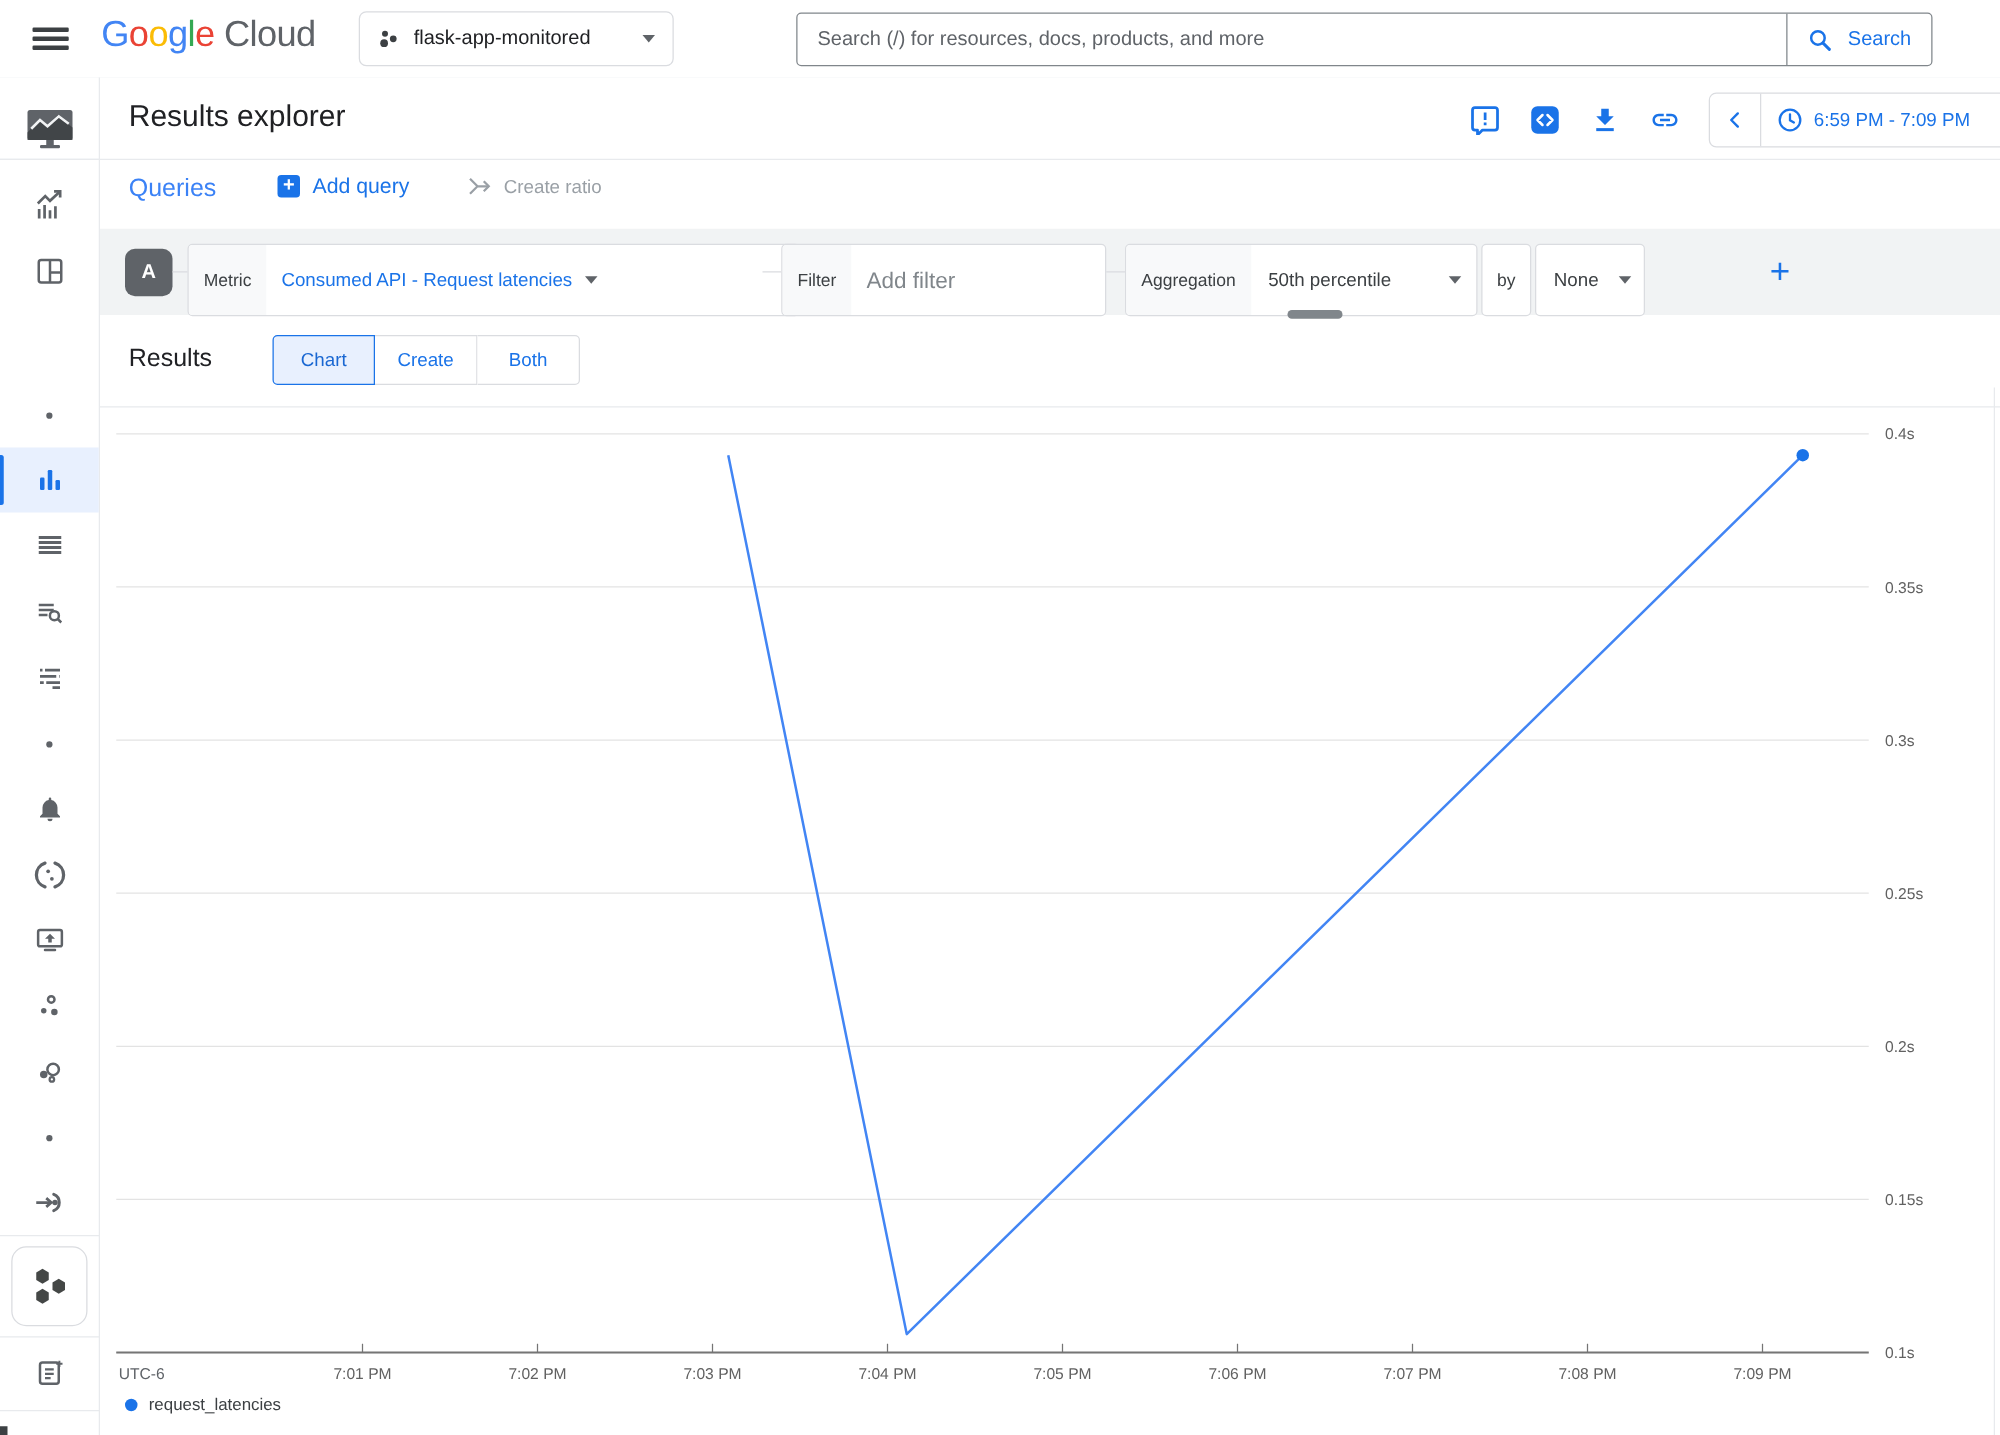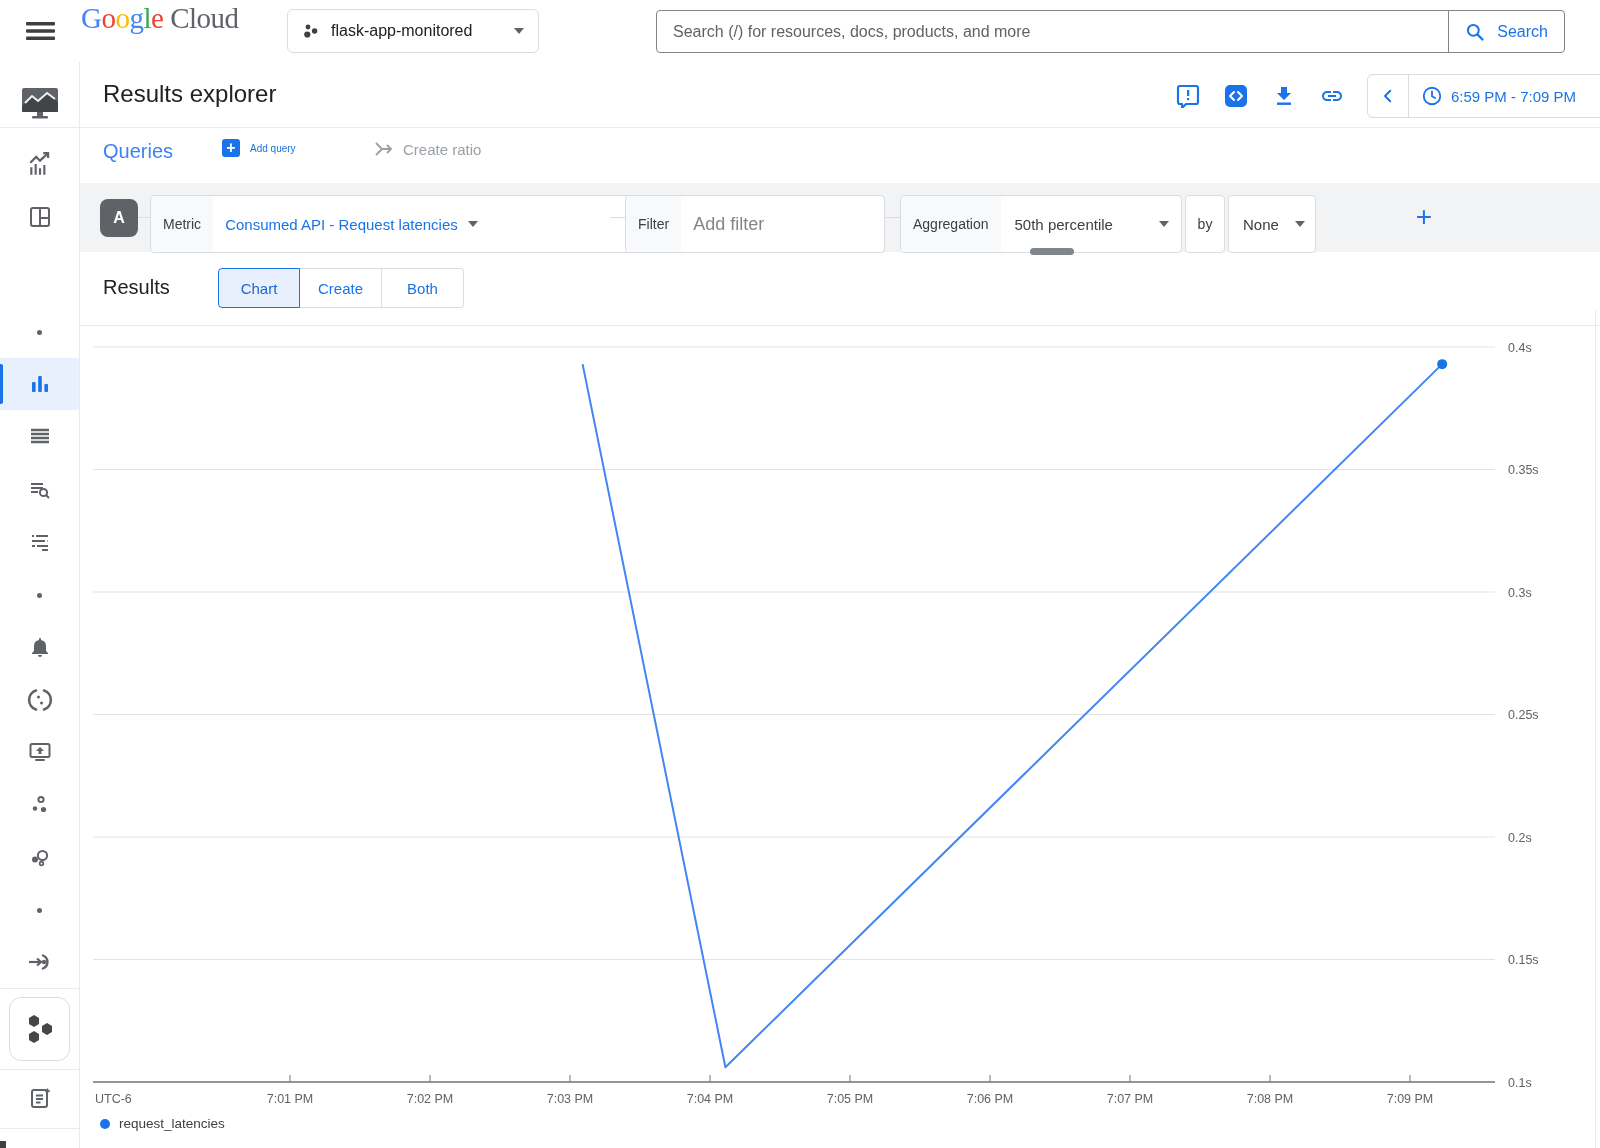--- a/index.html
+++ b/index.html
@@ -9,21 +9,21 @@
   .vline{position:absolute;width:1px;background:#e8eaed;}
 
   
   .topbar{position:absolute;left:0;top:0;width:1600px;height:62px;background:#fff;}
   .logo{font-size:29px;letter-spacing:-0.5px;}
   .logo b{font-weight:500;}
   .proj-box{position:absolute;left:287px;top:9px;width:252px;height:44px;border:1px solid #dadce0;
     border-radius:6px;display:flex;align-items:center;gap:12px;padding:0 14px;box-sizing:border-box;cursor:pointer;}
   .proj-name{font-size:16px;font-weight:500;color:#202124;flex:1;}
   .caret{width:0;height:0;border-left:5px solid transparent;border-right:5px solid transparent;border-top:6px solid #5f6368;}
-  .searchbox{position:absolute;left:656px;top:10px;width:909px;height:43px;border:1px solid #80868b;
+  .searchbox{position:absolute;left:637px;top:10px;width:909px;height:43px;border:1px solid #80868b;
     border-radius:4px;box-sizing:border-box;display:flex;align-items:center;background:#fff;}
   .searchbox input{flex:1;border:none;outline:none;font-size:16px;color:#202124;padding:0 16px;
     font-family:inherit;background:transparent;}
   .searchbox input::placeholder{color:#5f6368;}
   .search-btn{display:flex;align-items:center;gap:12px;padding:0 16px;height:100%;border-left:1px solid #80868b;
     color:#1a73e8;font-size:16px;font-weight:500;cursor:pointer;}
 
   
   .sidebar{position:absolute;left:0;top:62px;width:80px;height:1086px;background:#fff;border-right:1px solid #e8eaed;box-sizing:border-box;}
   .side-item{position:absolute;left:0;width:79px;height:52px;display:flex;align-items:center;justify-content:center;cursor:pointer;}
@@ -40,21 +40,21 @@
   .timebox{position:absolute;left:1367px;top:74px;width:260px;height:44px;border:1px solid #dadce0;border-radius:6px;
     box-sizing:border-box;display:flex;align-items:center;background:#fff;}
   .timebox .seg1{width:40px;height:100%;display:flex;align-items:center;justify-content:center;cursor:pointer;border-right:1px solid #dadce0;}
   .time-text{color:#1a73e8;font-size:15px;font-weight:500;white-space:nowrap;margin-left:8px;}
 
   
   .q-heading{position:absolute;left:103px;top:140px;font-size:20px;color:#3b82f6;}
   .addq{position:absolute;left:222px;top:139px;display:flex;align-items:center;gap:10px;cursor:pointer;}
   .addq-ic{width:18px;height:18px;background:#1a73e8;border-radius:3px;color:#fff;font-size:16px;line-height:17px;
     text-align:center;font-weight:700;}
-  .addq-lb{color:#1a73e8;font-size:10px;font-weight:500;}
+  .addq-lb{color:#1a73e8;font-size:17px;font-weight:500;}
   .cratio{position:absolute;left:374px;top:139px;display:flex;align-items:center;gap:9px;cursor:default;}
   .cratio-lb{color:#9aa0a6;font-size:15px;font-weight:500;}
 
   
   .qbar{position:absolute;left:80px;top:183px;width:1520px;height:69px;background:#f1f3f4;}
   .qbadge{position:absolute;left:20px;top:16px;width:38px;height:38px;background:#5f6368;border-radius:8px;
     color:#fff;font-size:16px;font-weight:700;display:flex;align-items:center;justify-content:center;cursor:pointer;}
   .fbox{position:absolute;top:12px;height:58px;background:#fff;border:1px solid #dadce0;border-radius:4px;
     box-sizing:border-box;display:flex;align-items:center;overflow:hidden;}
   .fbox .lab{height:100%;display:flex;align-items:center;padding:0 12px;background:#f8f9fa;font-size:14px;
@@ -91,21 +91,21 @@
 <body>
 
 <div class="topbar">
   <div class="abs" style="left:24px;top:19px;width:33px;height:24px;cursor:pointer;">
     <svg width="33" height="24" viewBox="0 0 33 24">
       <rect x="2" y="3" width="29" height="3.6" rx="1" fill="#3c4043"></rect>
       <rect x="2" y="10.2" width="29" height="3.6" rx="1" fill="#3c4043"></rect>
       <rect x="2" y="17.4" width="29" height="3.6" rx="1" fill="#3c4043"></rect>
     </svg>
   </div>
-  <div class="abs logo" style="left:81px;top:2px;font-family:Liberation Serif, serif;">
+  <div class="abs logo" style="left:81px;top:12px;">
     <b><span style="color:#4285F4">G</span><span style="color:#EA4335">o</span><span style="color:#FBBC05">o</span><span style="color:#4285F4">g</span><span style="color:#34A853">l</span><span style="color:#EA4335">e</span></b>
     <span style="color:#5f6368">Cloud</span>
   </div>
   <div class="proj-box">
     <svg width="17" height="17" viewBox="0 0 17 17">
       <circle cx="6" cy="4" r="2.4" fill="#3c4043"></circle>
       <circle cx="5.3" cy="11.5" r="3.1" fill="#3c4043"></circle>
       <circle cx="12.6" cy="8" r="2.7" fill="#3c4043"></circle>
     </svg>
     <span class="proj-name">flask-app-monitored</span>

